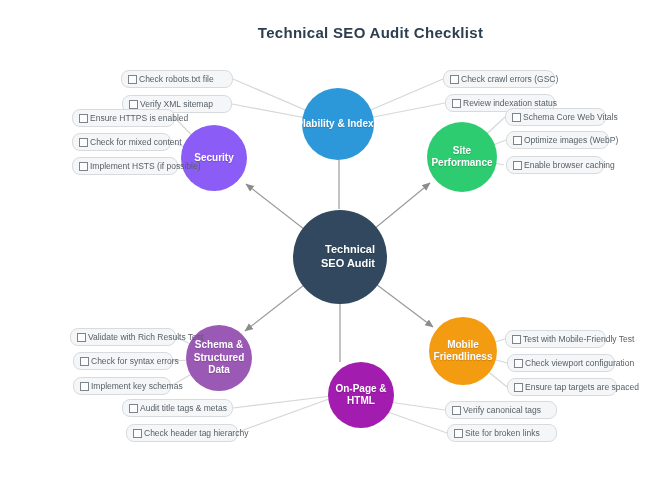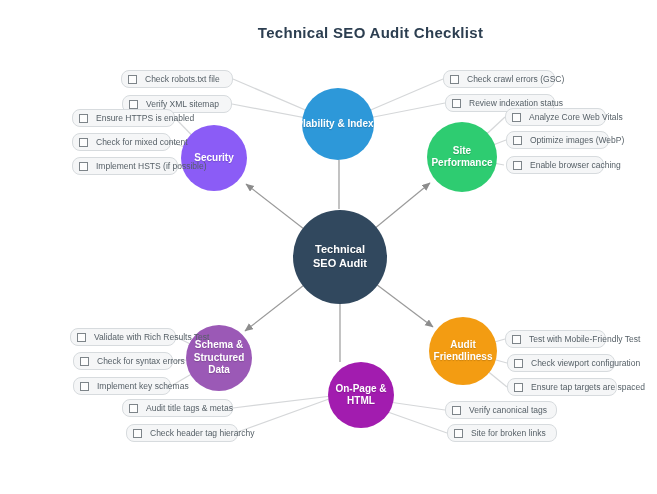--- a/index.html
+++ b/index.html
@@ -16,25 +16,25 @@
   .node{
     position:absolute;border-radius:50%;z-index:2;
     display:flex;align-items:center;justify-content:center;text-align:center;
   }
   .node .node-label{
     color:#ffffff;font-weight:bold;font-size:10px;line-height:1.25;
     text-shadow:0 1px 1px rgba(0,0,0,.18);
   }
   .node.clip{overflow:hidden;}
   .node.clip .node-label{white-space:nowrap;}
-  .node-center .node-label{font-size:11px;width:70px;}
+  .node-center .node-label{font-size:11px;width:70px;text-align:right;}
   .item{
     position:absolute;z-index:3;height:18px;box-sizing:border-box;
     background:#f5f6f7;border:1px solid #d7dbde;border-radius:8px;
-    display:flex;align-items:center;padding:0 6px;gap:8px;
+    display:flex;align-items:center;padding:0 6px;gap:2px;
     font-size:8.5px;color:#555f66;white-space:nowrap;
   }
   .cb{
     width:7px;height:7px;border:1px solid #7d8489;background:#fdfdfd;
     flex:0 0 auto;display:inline-block;
   }
   .item-label{display:inline-block;}
 </style>
 </head>
 <body>
@@ -101,21 +101,21 @@
 
   <div class="node" style="left: 427px; top: 122px; width: 70px; height: 70px; background: rgb(46, 204, 113);">
     <span class="node-label" style="width:62px">Site Performance</span>
   </div>
 
   <div class="node" style="left: 304px; top: 362px; width: 66px; height: 66px; background: #a21caf; margin-left: 24px;">
     <span class="node-label" style="width:60px">On-Page &amp; HTML</span>
   </div>
 
   <div class="node" style="left: 429px; top: 317px; width: 68px; height: 68px; background: rgb(243, 156, 18);">
-    <span class="node-label" style="width:64px">Audit Friendliness</span>
+    <span class="node-label" style="width:64px">Mobile Friendliness</span>
   </div>
 
   <div class="item" style="left:121px;top:70px;width:112px">
     <span class="cb"></span>
     <span class="item-label">Check robots.txt file</span>
   </div>
   <div class="item" style="left:122px;top:95px;width:110px">
     <span class="cb"></span>
     <span class="item-label">Verify XML sitemap</span>
   </div>
@@ -136,21 +136,21 @@
     <span class="cb"></span>
     <span class="item-label">Check for mixed content</span>
   </div>
   <div class="item" style="left:72px;top:157px;width:106px">
     <span class="cb"></span>
     <span class="item-label">Implement HSTS (if possible)</span>
   </div>
 
   <div class="item" style="left:505px;top:108px;width:101px">
     <span class="cb"></span>
-    <span class="item-label">Analyze Core Web Vitals</span>
+    <span class="item-label">Schema Core Web Vitals</span>
   </div>
   <div class="item" style="left:506px;top:131px;width:103px">
     <span class="cb"></span>
     <span class="item-label">Optimize images (WebP)</span>
   </div>
   <div class="item" style="left:506px;top:156px;width:98px">
     <span class="cb"></span>
     <span class="item-label">Enable browser caching</span>
   </div>
 

